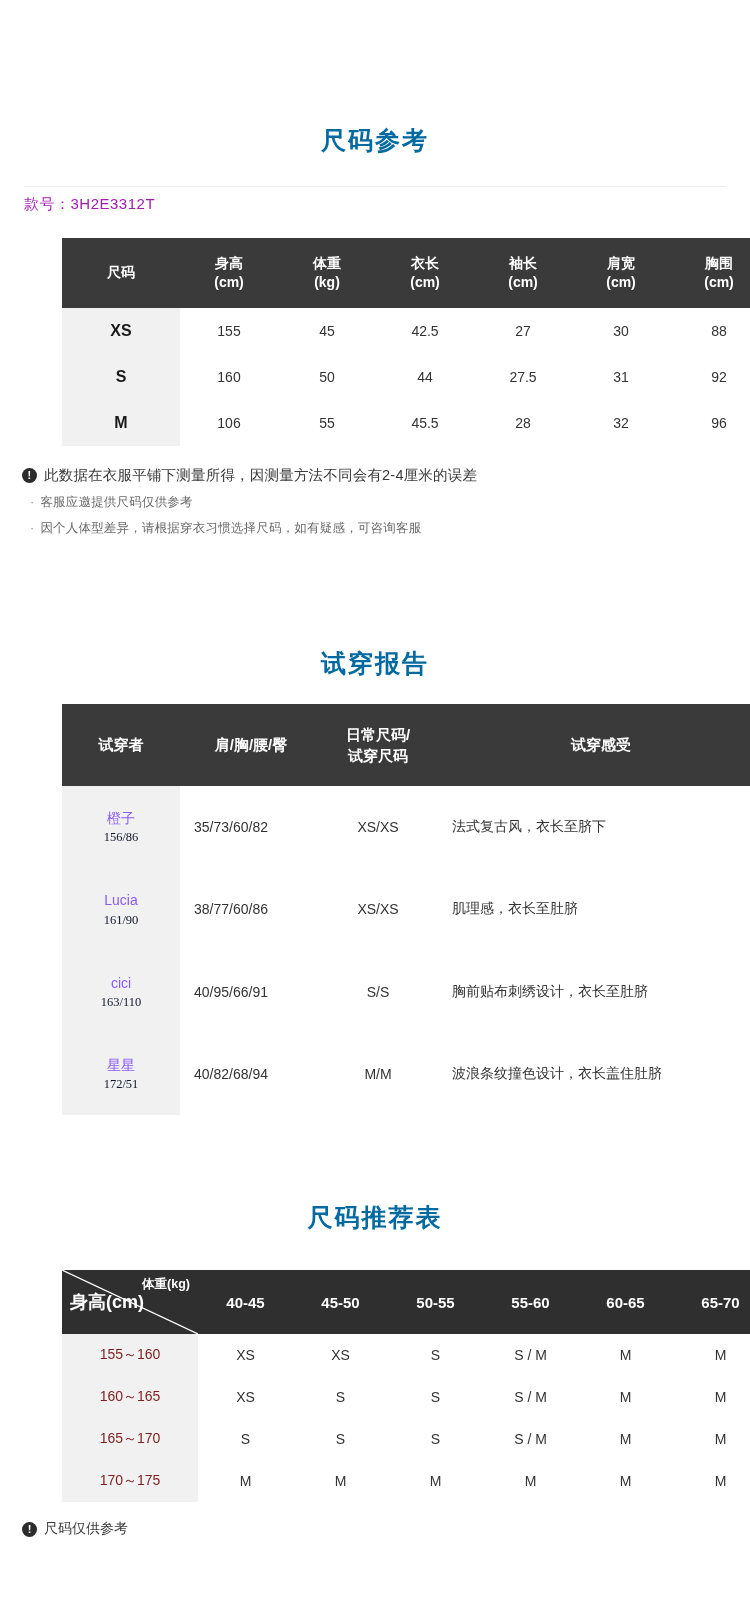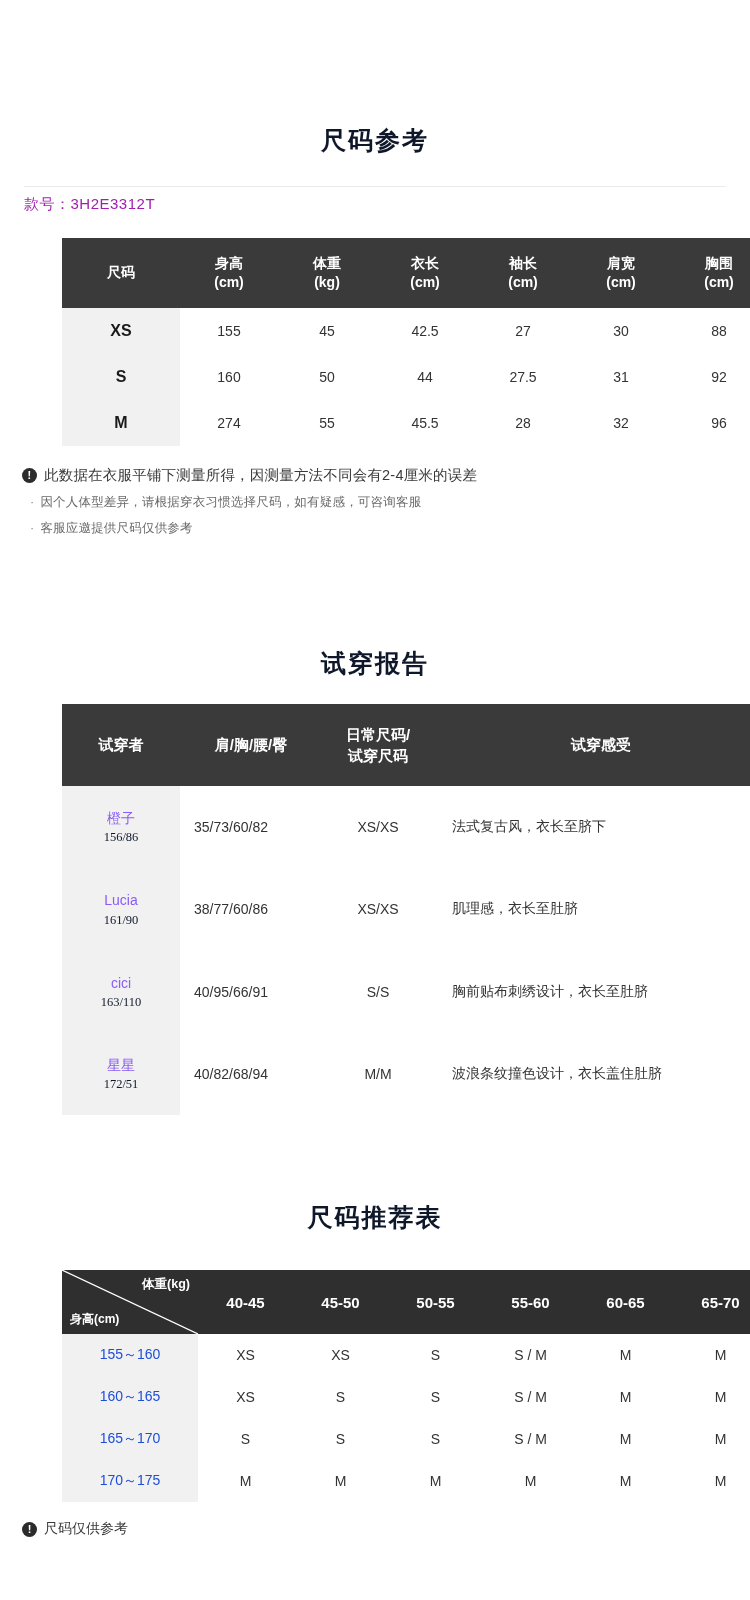--- a/index.html
+++ b/index.html
@@ -28,21 +28,21 @@
     height: 1px;
     background: #ececec;
   }
 
   
   .section-title {
     text-align: center;
     font-size: 25px;
     font-weight: bold;
     letter-spacing: 2px;
-    color: #0f172a;
+    color: #0369a1;
   }
   #size-ref-title { margin-top: 124px; }
   #fit-report-title { margin-top: 110px; }
   #size-rec-title { margin-top: 86px; }
 
   .style-no {
     margin: 38px 0 0 24px;
     font-size: 15px;
     color: #a21caf;
     letter-spacing: 0.5px;
@@ -199,35 +199,35 @@
   .corner-weight {
     position: absolute;
     right: 8px;
     top: 6px;
     font-size: 12.5px;
     font-weight: bold;
   }
   .corner-height {
     position: absolute;
     left: 8px;
-    bottom: 6px;
-    font-size: 12px;
+    bottom: 20px;
+    font-size: 18px;
     font-weight: bold;
   }
   #rec-table tbody td {
     background: #ffffff;
     font-size: 14px;
     color: #333333;
     text-align: center;
     padding: 12px 2px;
     vertical-align: middle;
   }
   #rec-table tbody td.rowhead {
     background: #f1f1f1;
-    color: #1d4ed8;
+    color: #7f1d1d;
     font-size: 14px;
   }
   #rec-table col.r0 { width: 136px; }
   #rec-table col.rx { width: 95px; }
 
   .rec-note {
     margin: 18px 0 0 22px;
     display: flex;
     align-items: center;
     font-size: 14px;
@@ -308,42 +308,42 @@
           <td>160</td>
           <td>50</td>
           <td>44</td>
           <td>27.5</td>
           <td>31</td>
           <td>92</td>
           <td>72</td>
         </tr>
         <tr>
           <td class="sizecol">M</td>
-          <td>274</td>
+          <td>106</td>
           <td>55</td>
           <td>45.5</td>
           <td>28</td>
           <td>32</td>
           <td>96</td>
           <td>76</td>
         </tr>
       </tbody>
     </table>
   </div>
 
   <div class="notes">
     <div class="note-main">
       <span class="excl">!</span>
       <span>此数据在衣服平铺下测量所得，因测量方法不同会有2-4厘米的误差</span>
     </div>
     <div class="note-sub">
-      <span class="dot">·</span><span>因个人体型差异，请根据穿衣习惯选择尺码，如有疑感，可咨询客服</span>
+      <span class="dot">·</span><span>客服应邀提供尺码仅供参考</span>
     </div>
     <div class="note-sub">
-      <span class="dot">·</span><span>客服应邀提供尺码仅供参考</span>
+      <span class="dot">·</span><span>因个人体型差异，请根据穿衣习惯选择尺码，如有疑感，可咨询客服</span>
     </div>
   </div>
 
   <div class="section-title" id="fit-report-title">试穿报告</div>
 
   <div class="table-wrap">
     <table id="fit-table">
       <colgroup>
         <col class="f0">
           <col class="f1">

